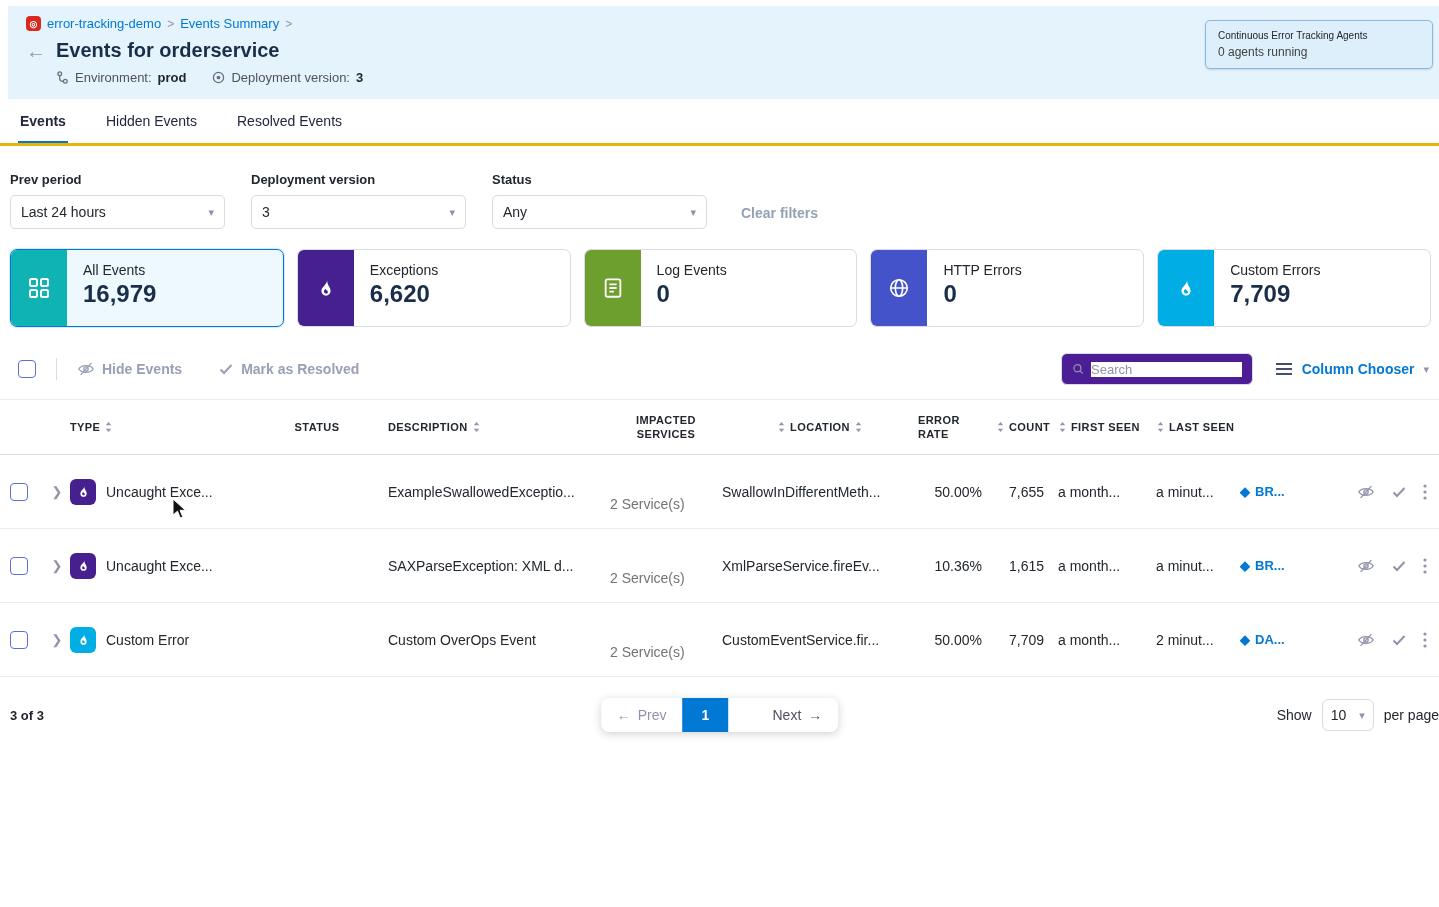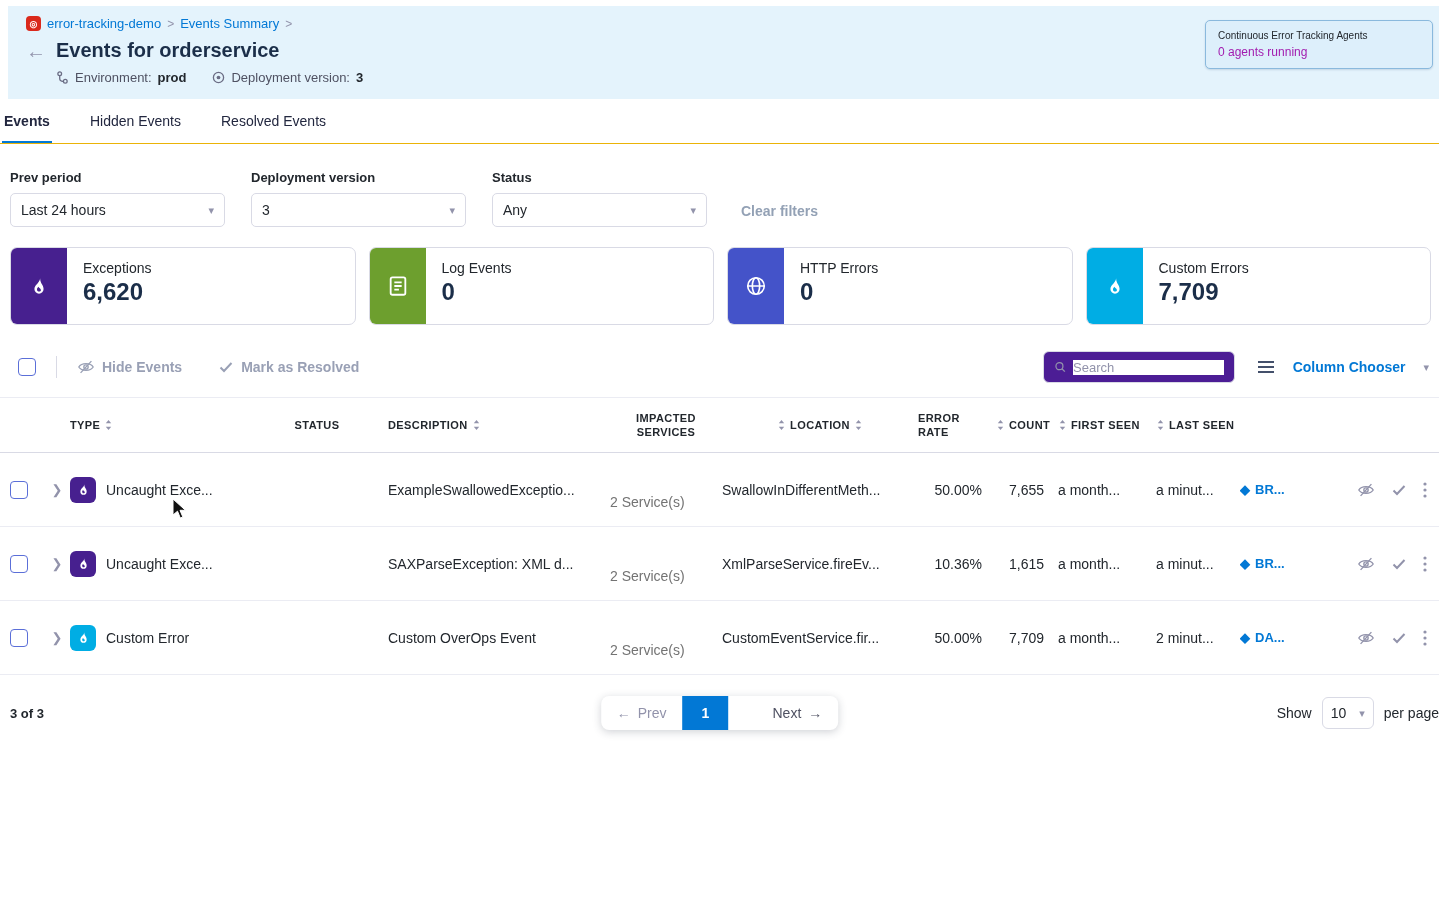--- a/index.html
+++ b/index.html
@@ -16,24 +16,24 @@
   .title-row { display:flex; align-items:center; gap:10px; margin-top:8px; }
   .back-arrow { color:#9293ab; font-size:20px; line-height:1; cursor:pointer; }
   .page-title { font-size:20px; font-weight:700; color:#1b2e49; }
   .meta-row { display:flex; align-items:center; gap:26px; margin-top:8px; margin-left:30px;
     font-size:13px; color:#4f5162; }
   .meta-item { display:flex; align-items:center; gap:6px; }
   .meta-item b { color:#22272d; }
   .agents-box { position:absolute; right:6px; top:14px; width:228px; background:#ddeffb;
     border:1px solid #8ab9dd; border-radius:5px; padding:9px 12px; box-shadow:0 1px 2px rgba(40,80,120,.18); }
   .agents-box .t1 { font-size:10px; color:#22272d; }
-  .agents-box .t2 { font-size:12px; color:#a21caf; margin-top:4px; cursor:pointer; }
-
-  
-  .tabs { display:flex; gap:36px; padding:0 2px; border-bottom:1px solid #eab308; background:#fff; }
+  .agents-box .t2 { font-size:12px; color:#404040; margin-top:4px; cursor:pointer; }
+
+  
+  .tabs { display:flex; gap:36px; padding:0 18px; border-bottom:3px solid #eab308; background:#fff; }
   .tab { padding:14px 2px 12px 2px; font-size:14px; color:#22273f; cursor:pointer; border-bottom:2px solid transparent; }
   .tab.active { font-weight:700; border-bottom-color:#0278d5; }
 
   
   .filters { display:flex; align-items:flex-end; gap:26px; padding:26px 10px 0 10px; }
   .filter-group { display:flex; flex-direction:column; gap:8px; }
   .filter-label { font-size:13px; font-weight:700; color:#22272d; }
   .select-box { width:215px; height:34px; border:1px solid #d9dae5; border-radius:5px; background:#fff;
     display:flex; align-items:center; justify-content:space-between; padding:0 10px; font-size:14px; cursor:pointer; }
   .chev { color:#9293ab; font-size:11px; }
@@ -57,21 +57,21 @@
     cursor:pointer; flex:none; }
   .tb-divider { width:1px; height:22px; background:#d9dae5; margin:0 20px; }
   .tb-action { display:flex; align-items:center; gap:7px; font-size:14px; font-weight:700;
     color:#99a0b5; margin-right:36px; cursor:pointer; }
   .tb-right { margin-left:auto; display:flex; align-items:center; gap:22px; }
   .search-box { width:192px; height:32px; border:1px solid #d9dae5; border-radius:6px; display:flex;
     align-items:center; padding:0 10px; gap:7px; background:#4c1d95; }
   .search-box input { border:none; outline:none; font-size:13px; width:100%; color:#22272d;
     font-family:"Liberation Sans", sans-serif; }
   .search-box input::placeholder { color:#9293ab; }
-  .col-chooser { display:flex; align-items:center; gap:18px; cursor:pointer;justify-content:center; }
+  .col-chooser { display:flex; align-items:center; gap:9px; cursor:pointer;justify-content:center; }
   .col-chooser .lbl { font-size:14px; font-weight:700; color:#0278d5; }
 
   
   .grid-row { display:grid;
     grid-template-columns:34px 26px 176px 142px 222px 112px 196px 78px 62px 98px 84px 82px auto;
     align-items:center; padding:0 8px 0 10px; }
   .thead { border-top:1px solid #ebecf3; border-bottom:1px solid #d9dae5; min-height:56px; }
   .th { font-size:11px; font-weight:700; letter-spacing:.4px; color:#22272d; display:flex;
     align-items:center; gap:4px; cursor:pointer; }
   .th.center { justify-content:center; text-align:center; }
@@ -171,20 +171,36 @@
     <div class="filter-label">Status</div>
     <div class="select-box">
       <span>Any</span>
       <span class="chev">▾</span>
     </div>
   </div>
   <div class="clear-filters">Clear filters</div>
 </div>
 
 <div class="cards">
+  <div class="stat-card selected">
+    <div class="stat-icon c-teal">
+      <svg width="24" height="24" viewBox="0 0 24 24">
+          <g fill="none" stroke="#fff" stroke-width="2">
+            <rect x="3" y="3" width="7" height="7" rx="1.5"></rect>
+            <rect x="14" y="3" width="7" height="7" rx="1.5"></rect>
+            <rect x="3" y="14" width="7" height="7" rx="1.5"></rect>
+            <rect x="14" y="14" width="7" height="7" rx="1.5"></rect>
+          </g>
+        </svg>
+    </div>
+    <div class="stat-text">
+      <div class="stat-label">All Events</div>
+      <div class="stat-value">16,979</div>
+    </div>
+  </div>
   <div class="stat-card">
     <div class="stat-icon c-purple">
       <svg width="22" height="22" viewBox="0 0 24 24">
           <path fill="#fff" d="M13.3 1.2c.4 4-1.1 5.9-2.7 7.7C9 10.7 7 12.4 7 15.4a5 5 0 0 0 10 0c0-2.2-.9-3.8-1.8-5.3-.9-1.5-1.7-3-1.9-5.1zm-1.2 16.9c-1.3 0-2.3-1-2.3-2.4 0-1.2.7-1.9 1.5-2.9.5.9 1.2 1.3 1.9 2 .5.5.9 1 .9 1.7 0 .9-.9 1.6-2 1.6z"></path>
         </svg>
     </div>
     <div class="stat-text">
       <div class="stat-label">Exceptions</div>
       <div class="stat-value">6,620</div>
     </div>

